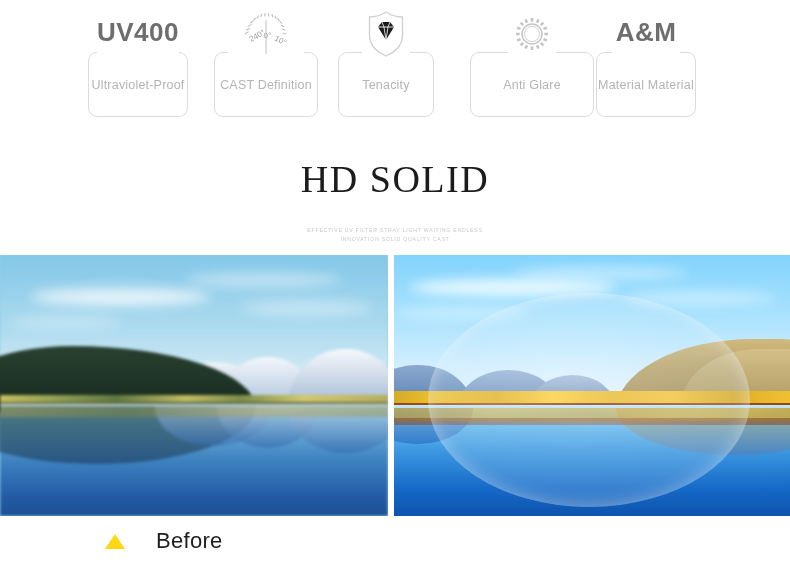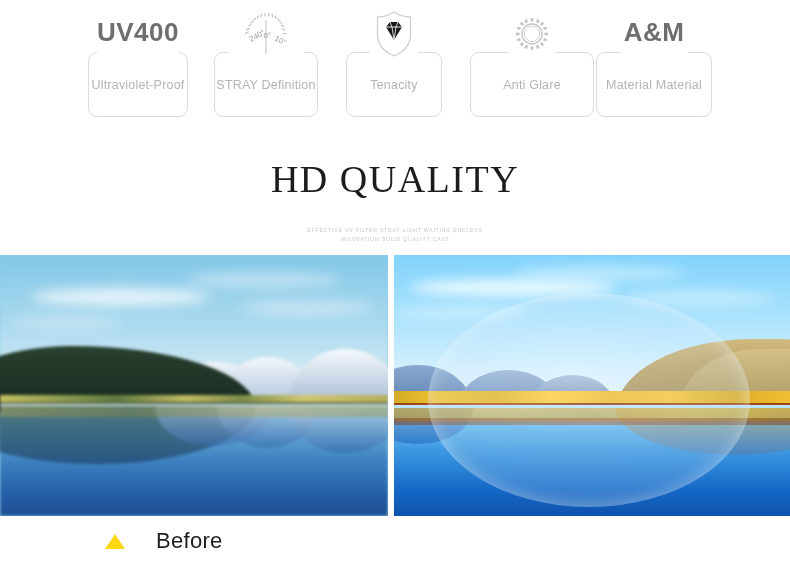--- a/index.html
+++ b/index.html
@@ -66,23 +66,23 @@
     position: absolute;
     left: 50%;
     transform: translateX(-50%);
     top: -44px;
     width: 56px;
     height: 50px;
   }
 
   #f-uv     { left: 88px;  width: 100px; }
   #f-hd     { left: 214px; width: 104px; }
-  #f-ten    { left: 346px; width: 96px;  }
+  #f-ten    { left: 338px; width: 96px;  }
   #f-glare  { left: 470px; width: 124px; }
-  #f-mat    { left: 596px; width: 116px; }
+  #f-mat    { left: 596px; width: 100px; }
 
   #f-uv .notch    { width: 82px; }
   #f-hd .notch    { width: 76px; }
   #f-ten .notch   { width: 48px; }
   #f-glare .notch { width: 48px; }
   #f-mat .notch   { width: 68px; }
 
   
   .hd-title {
     position: absolute;
@@ -269,21 +269,21 @@
           <line x1="46" y1="17.8" x2="43.2" y2="16"></line>
           <line x1="47.4" y1="21.3" x2="44.2" y2="20"></line>
           <line x1="48.2" y1="25" x2="44.8" y2="24.2"></line>
         </g>
         <line x1="28" y1="11" x2="28" y2="45" stroke="#c5c5c5" stroke-width="1.1"></line>
         <text x="13" y="33" font-family="Liberation Sans, sans-serif" font-size="8" fill="#9a9a9a" transform="rotate(-28 13 33)">240°</text>
         <text x="25.5" y="29" font-family="Liberation Sans, sans-serif" font-size="8" fill="#9a9a9a">0°</text>
         <text x="36" y="31" font-family="Liberation Sans, sans-serif" font-size="8" fill="#9a9a9a" transform="rotate(26 36 31)">10°</text>
       </svg>
     </div>
-    <div class="caption">STRAY Definition</div>
+    <div class="caption">CAST Definition</div>
   </div>
 
   <div class="feature" id="f-ten">
     <div class="notch"></div>
     <div class="icon-slot">
       <svg width="56" height="50" viewBox="0 0 56 50">
         <path d="M28 3 C22 7 15.5 8 11.5 8 L11.5 26 C11.5 37 20 44 28 47 C36 44 44.5 37 44.5 26 L44.5 8 C40.5 8 34 7 28 3 Z" fill="#ffffff" stroke="#cfcfcf" stroke-width="1.3"></path>
         <path d="M20 18 L24 13 L32 13 L36 18 L28 31 Z" fill="#1a1a1a"></path>
         <path d="M20 18 L36 18" stroke="#ffffff" stroke-width=".9"></path>
         <path d="M24 13 L26 18 L28 31" stroke="#ffffff" stroke-width=".8" fill="none"></path>
@@ -322,21 +322,21 @@
     <div class="caption">Anti Glare</div>
   </div>
 
   <div class="feature" id="f-mat">
     <div class="notch"></div>
     <div class="headline">A&amp;M</div>
     <div class="caption">Material Material</div>
   </div>
 </div>
 
-<div class="hd-title">HD QUALITY</div>
+<div class="hd-title">HD SOLID</div>
 
 <div class="sub-lines">
   <div>EFFECTIVE UV FILTER STRAY LIGHT  WAITING ENDLESS</div>
   <div>INNOVATION SOLID QUALITY CAST</div>
 </div>
 
 <div class="photo-strip">
 
   <div class="half half-before">
     <div class="scene">

